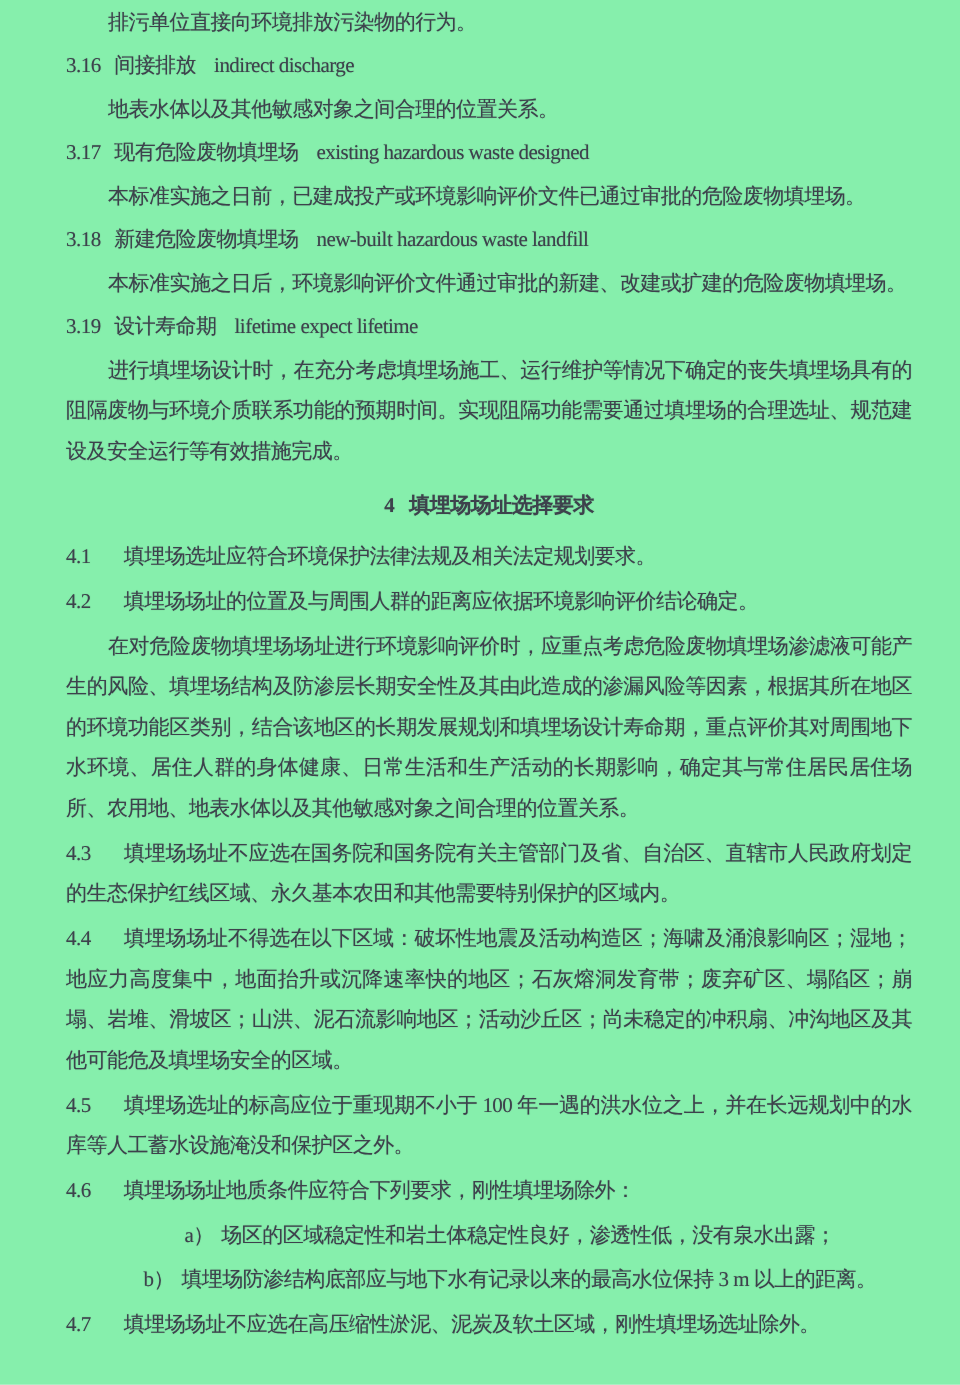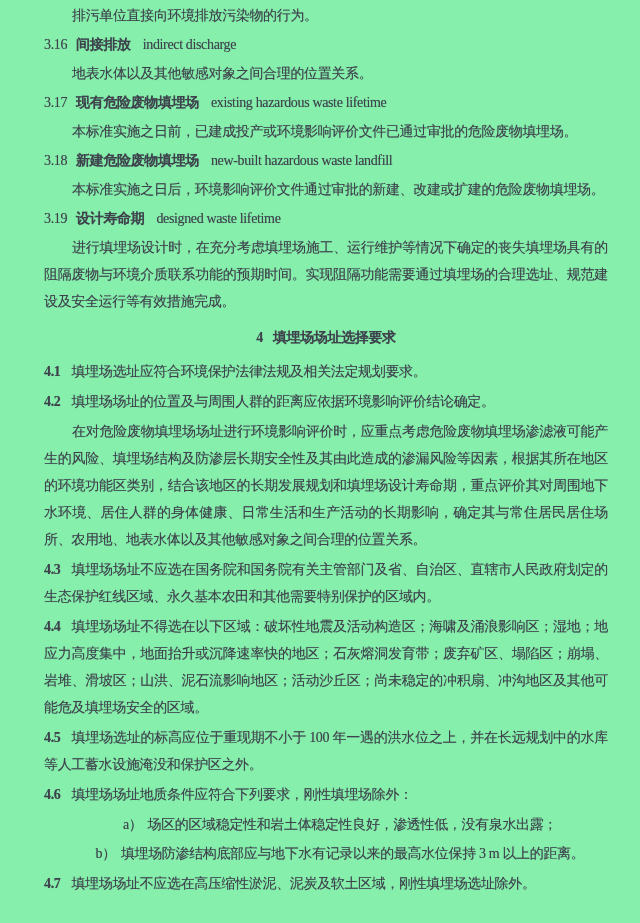--- a/index.html
+++ b/index.html
@@ -22,42 +22,42 @@
     line-height:27px;
     letter-spacing:-0.35px;
     color:#3d424c;
     text-align:justify;
     text-shadow:0 0 0.7px rgba(61,66,76,0.45);
   }
   .doc p{margin:0;}
   p.body-indent{text-indent:2em;}
   p.term-heading{margin:2px 0;text-align:left;}
   .term-heading .num{margin-right:9px;}
-  .term-heading .term{font-weight:700;margin-right:12px;}
+  .term-heading .term{font-weight:400;margin-right:12px;}
   .term-heading .en{font-weight:400;}
   p.chapter-heading{font-weight:700;margin:9px 0 7px;text-align:center;}
   .chapter-heading .num{margin-right:10px;}
   p.clause{margin:3px 0;}
-  .clause .num{font-weight:700;margin-right:11px;}
+  .clause .num{font-weight:400;margin-right:22px;}
   p.list-item{margin:2px 0;padding-left:2em;text-align:center;}
   .list-item .label{margin-right:5px;}
 </style>
 </head>
 <body>
 
 <div class="page">
   <div class="doc" id="doc">
       <p class="body-indent"><span class="text">排污单位直接向环境排放污染物的行为。</span></p>
       <p class="term-heading"><span class="num">3.16</span><span class="term">间接排放</span><span class="en">indirect discharge</span></p>
       <p class="body-indent"><span class="text">地表水体以及其他敏感对象之间合理的位置关系。</span></p>
-      <p class="term-heading"><span class="num">3.17</span><span class="term">现有危险废物填埋场</span><span class="en">existing hazardous waste lifetime</span></p>
+      <p class="term-heading"><span class="num">3.17</span><span class="term">现有危险废物填埋场</span><span class="en">existing hazardous waste designed</span></p>
       <p class="body-indent"><span class="text">本标准实施之日前，已建成投产或环境影响评价文件已通过审批的危险废物填埋场。</span></p>
       <p class="term-heading"><span class="num">3.18</span><span class="term">新建危险废物填埋场</span><span class="en">new-built hazardous waste landfill</span></p>
       <p class="body-indent"><span class="text">本标准实施之日后，环境影响评价文件通过审批的新建、改建或扩建的危险废物填埋场。</span></p>
-      <p class="term-heading"><span class="num">3.19</span><span class="term">设计寿命期</span><span class="en">designed waste lifetime</span></p>
+      <p class="term-heading"><span class="num">3.19</span><span class="term">设计寿命期</span><span class="en">lifetime expect lifetime</span></p>
       <p class="body-indent"><span class="text">进行填埋场设计时，在充分考虑填埋场施工、运行维护等情况下确定的丧失填埋场具有的阻隔废物与环境介质联系功能的预期时间。实现阻隔功能需要通过填埋场的合理选址、规范建设及安全运行等有效措施完成。</span></p>
       <p class="chapter-heading"><span class="num">4</span><span class="title">填埋场场址选择要求</span></p>
       <p class="clause"><span class="num">4.1</span><span class="text">填埋场选址应符合环境保护法律法规及相关法定规划要求。</span></p>
       <p class="clause"><span class="num">4.2</span><span class="text">填埋场场址的位置及与周围人群的距离应依据环境影响评价结论确定。</span></p>
       <p class="body-indent"><span class="text">在对危险废物填埋场场址进行环境影响评价时，应重点考虑危险废物填埋场渗滤液可能产生的风险、填埋场结构及防渗层长期安全性及其由此造成的渗漏风险等因素，根据其所在地区的环境功能区类别，结合该地区的长期发展规划和填埋场设计寿命期，重点评价其对周围地下水环境、居住人群的身体健康、日常生活和生产活动的长期影响，确定其与常住居民居住场所、农用地、地表水体以及其他敏感对象之间合理的位置关系。</span></p>
       <p class="clause"><span class="num">4.3</span><span class="text">填埋场场址不应选在国务院和国务院有关主管部门及省、自治区、直辖市人民政府划定的生态保护红线区域、永久基本农田和其他需要特别保护的区域内。</span></p>
       <p class="clause"><span class="num">4.4</span><span class="text">填埋场场址不得选在以下区域：破坏性地震及活动构造区；海啸及涌浪影响区；湿地；地应力高度集中，地面抬升或沉降速率快的地区；石灰熔洞发育带；废弃矿区、塌陷区；崩塌、岩堆、滑坡区；山洪、泥石流影响地区；活动沙丘区；尚未稳定的冲积扇、冲沟地区及其他可能危及填埋场安全的区域。</span></p>
       <p class="clause"><span class="num">4.5</span><span class="text">填埋场选址的标高应位于重现期不小于 100 年一遇的洪水位之上，并在长远规划中的水库等人工蓄水设施淹没和保护区之外。</span></p>
       <p class="clause"><span class="num">4.6</span><span class="text">填埋场场址地质条件应符合下列要求，刚性填埋场除外：</span></p>
       <p class="list-item"><span class="label">a）</span><span class="text">场区的区域稳定性和岩土体稳定性良好，渗透性低，没有泉水出露；</span></p>

